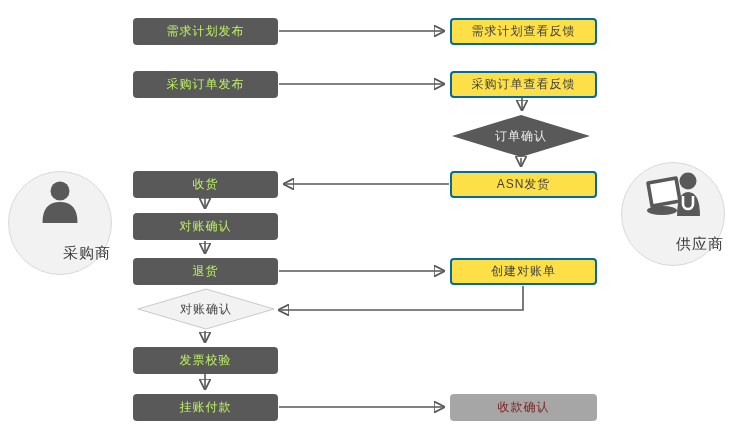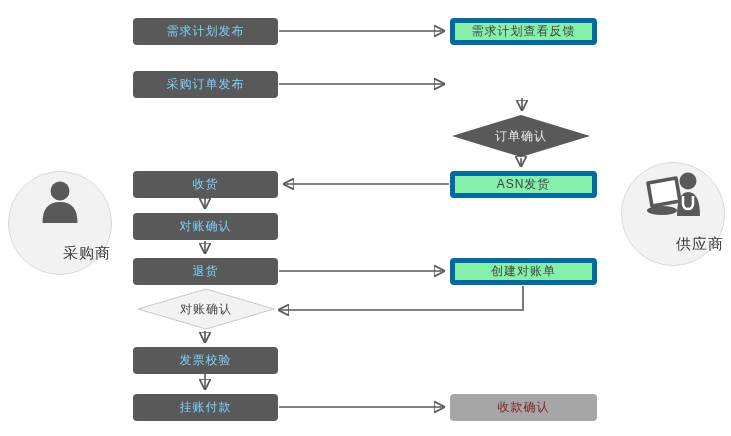--- a/index.html
+++ b/index.html
@@ -1,22 +1,22 @@
 <!DOCTYPE html>
 <html><head>
 <meta charset="utf-8">
 <style>
   html,body{margin:0;padding:0;background:#fff;}
   body{font-family:"Liberation Sans","DejaVu Sans",sans-serif;}
   .stage{position:relative;width:731px;height:436px;background:#ffffff;overflow:hidden;}
 
   .node{position:absolute;display:flex;align-items:center;justify-content:center;
         font-size:12px;letter-spacing:1px;box-sizing:border-box;border-radius:4px;}
-  .dark {background:#595959;color:#7dd3fc;}
-  .light{background:#86efac;color:#3f3f3f;border:5px solid #0369a1;}
+  .dark {background:#595959;color:#bef264;}
+  .light{background:#fde047;color:#3f3f3f;border:2px solid #0369a1;}
   .medium{background:#a6a6a6;color:#7f1d1d;}
 
   .col-left {left:133px;width:145px;height:27px;}
   .col-right{left:450px;width:147px;height:27px;}
 
   .diamond{position:absolute;width:138px;height:42px;}
   .diamond svg{position:absolute;left:0;top:0;}
   .diamond .dlabel{position:absolute;inset:0;display:flex;align-items:center;justify-content:center;
                    font-size:12px;letter-spacing:1px;}
   .diamond-dark .dlabel{color:#ededed;}
@@ -58,20 +58,21 @@
 
   <div class="node dark col-left" style="top:18px">需求计划发布</div>
   <div class="node dark col-left" style="top:71px">采购订单发布</div>
   <div class="node dark col-left" style="top:171px">收货</div>
   <div class="node dark col-left" style="top:213px">对账确认</div>
   <div class="node dark col-left" style="top:347px">发票校验</div>
   <div class="node dark col-left" style="top:258px">退货</div>
   <div class="node dark col-left" style="top:394px">挂账付款</div>
 
   <div class="node light col-right" style="top:18px">需求计划查看反馈</div>
+  <div class="node light col-right" style="top:71px">采购订单查看反馈</div>
   <div class="node light col-right" style="top:258px">创建对账单</div>
   <div class="node light col-right" style="top:171px">ASN发货</div>
   <div class="node medium col-right" style="top:394px">收款确认</div>
 
   <div class="diamond diamond-light" style="left:137px;top:288px">
     <svg width="138" height="42" viewBox="0 0 138 42">
       <polygon points="69,1 137,21 69,41 1,21" fill="#f2f2f2" stroke="#c9c9c9" stroke-width="1"></polygon>
     </svg>
     <span class="dlabel">对账确认</span>
   </div>

